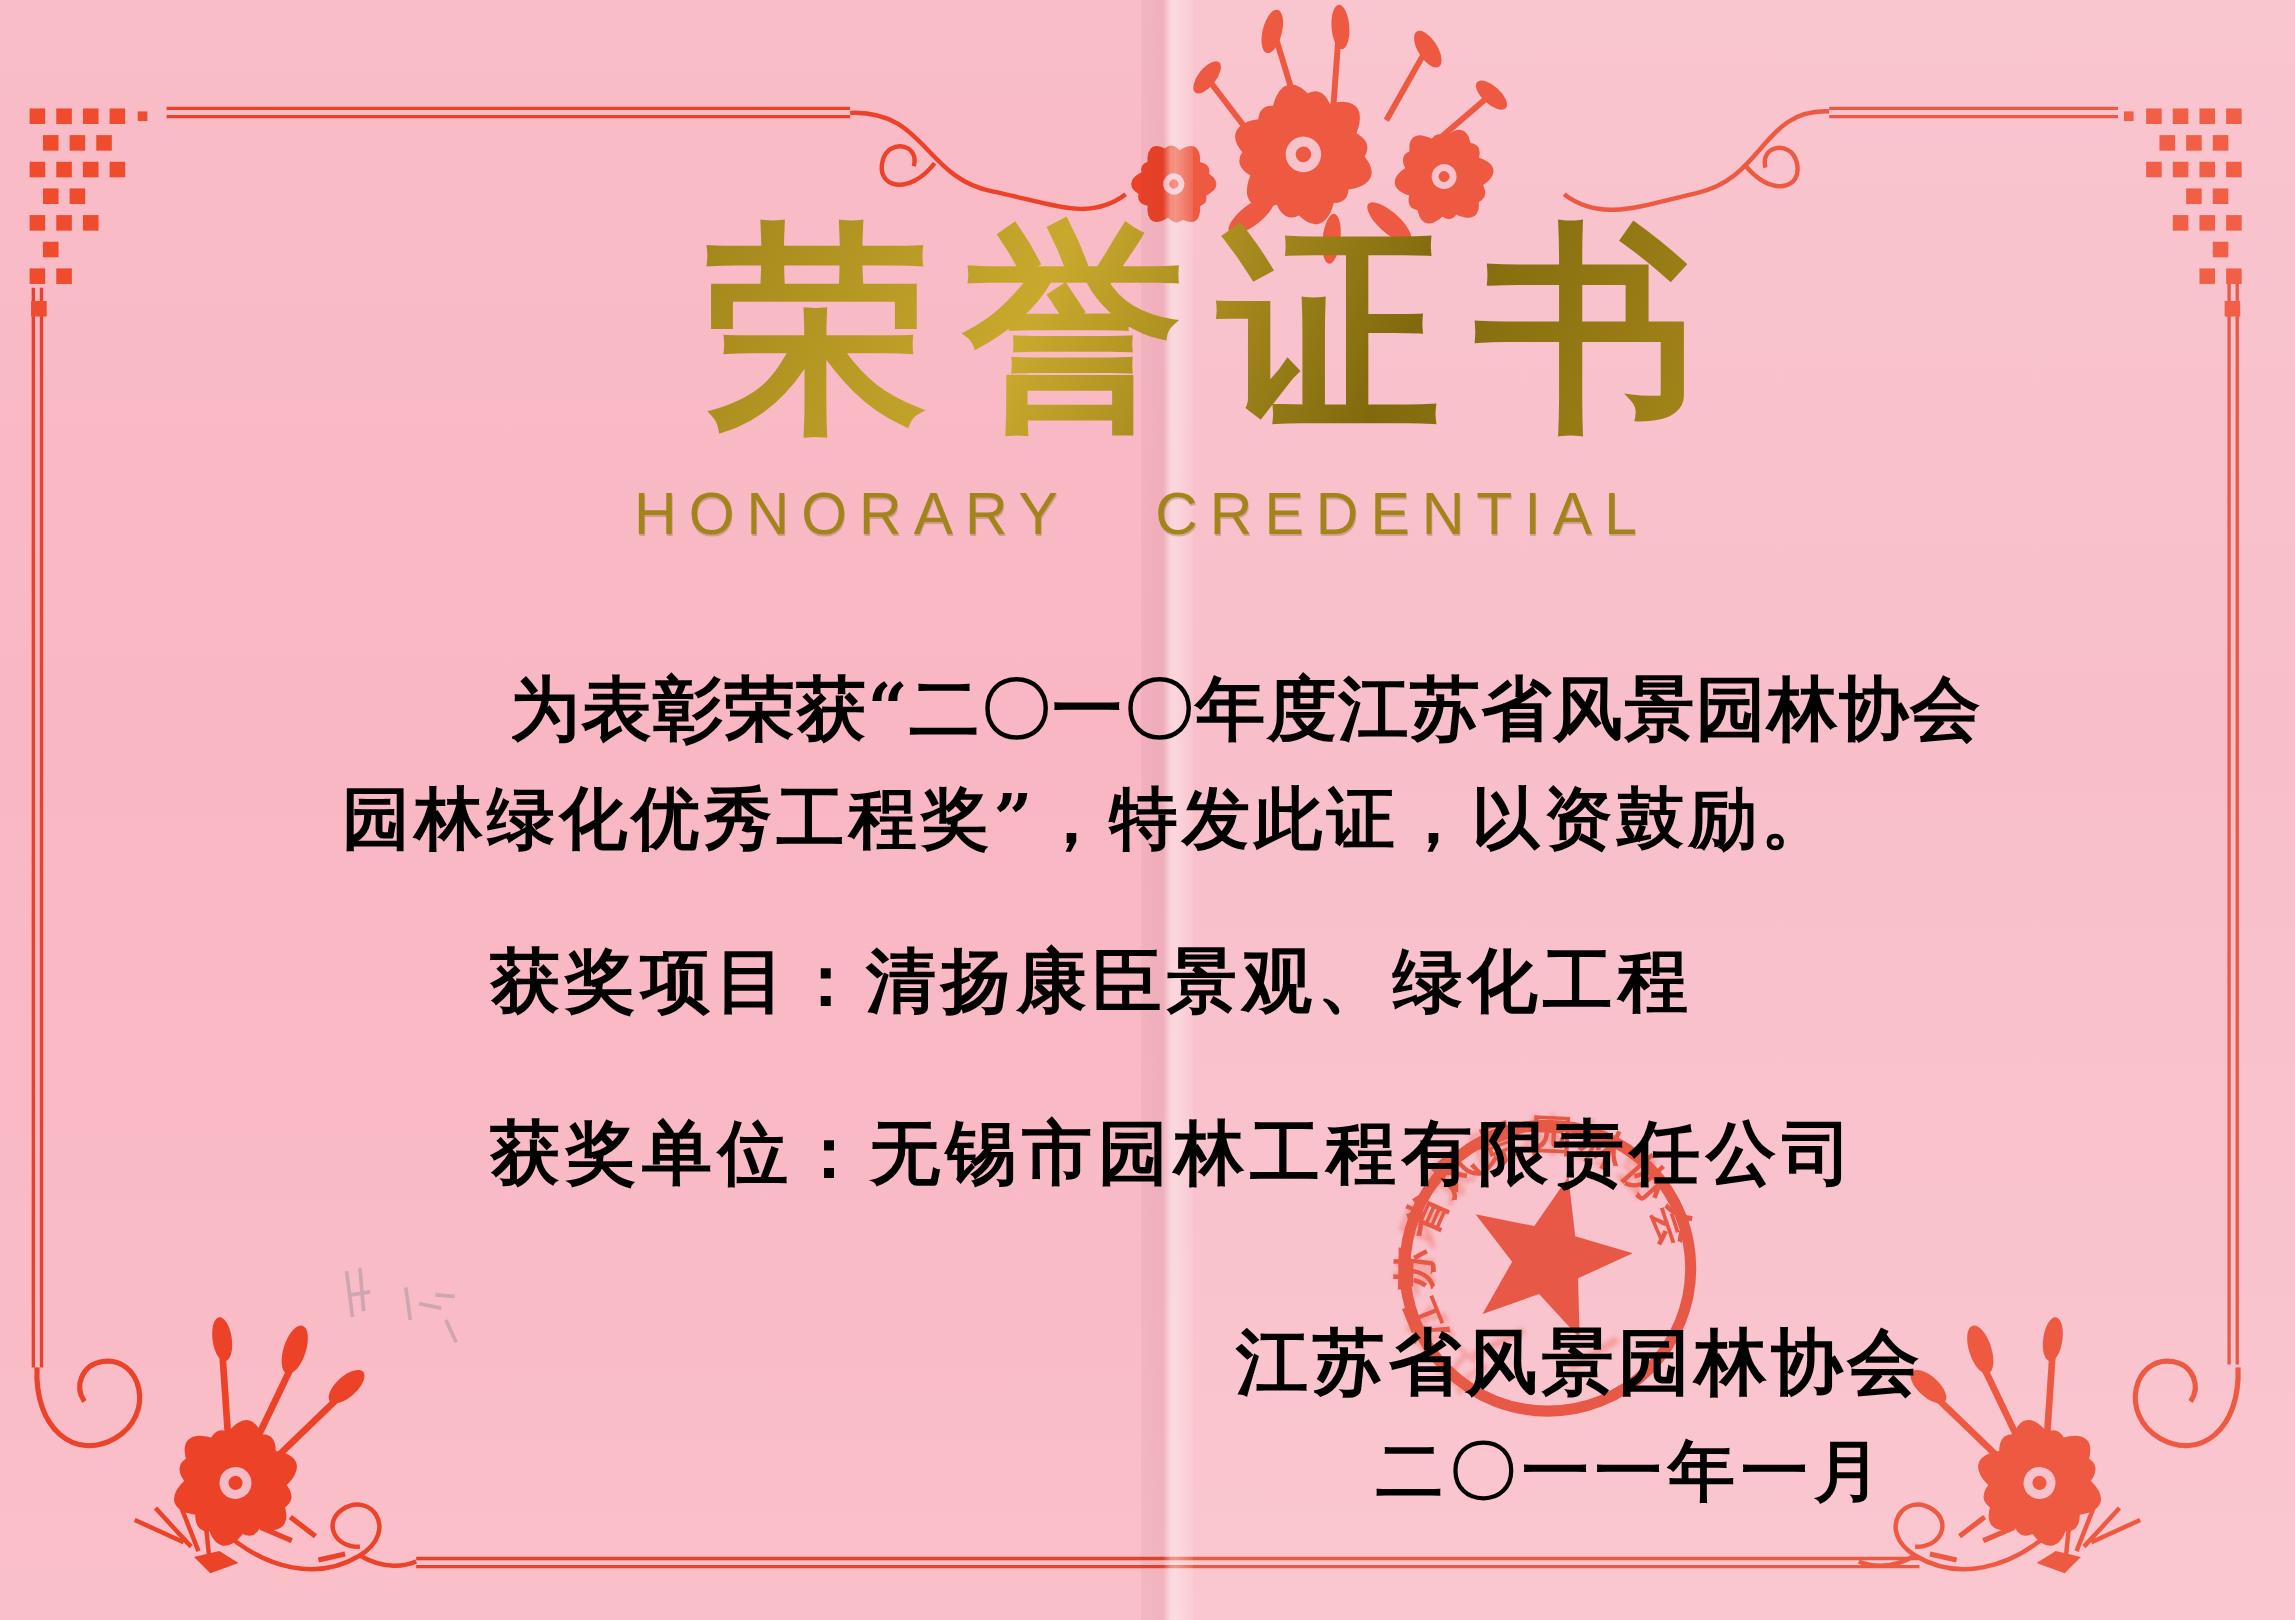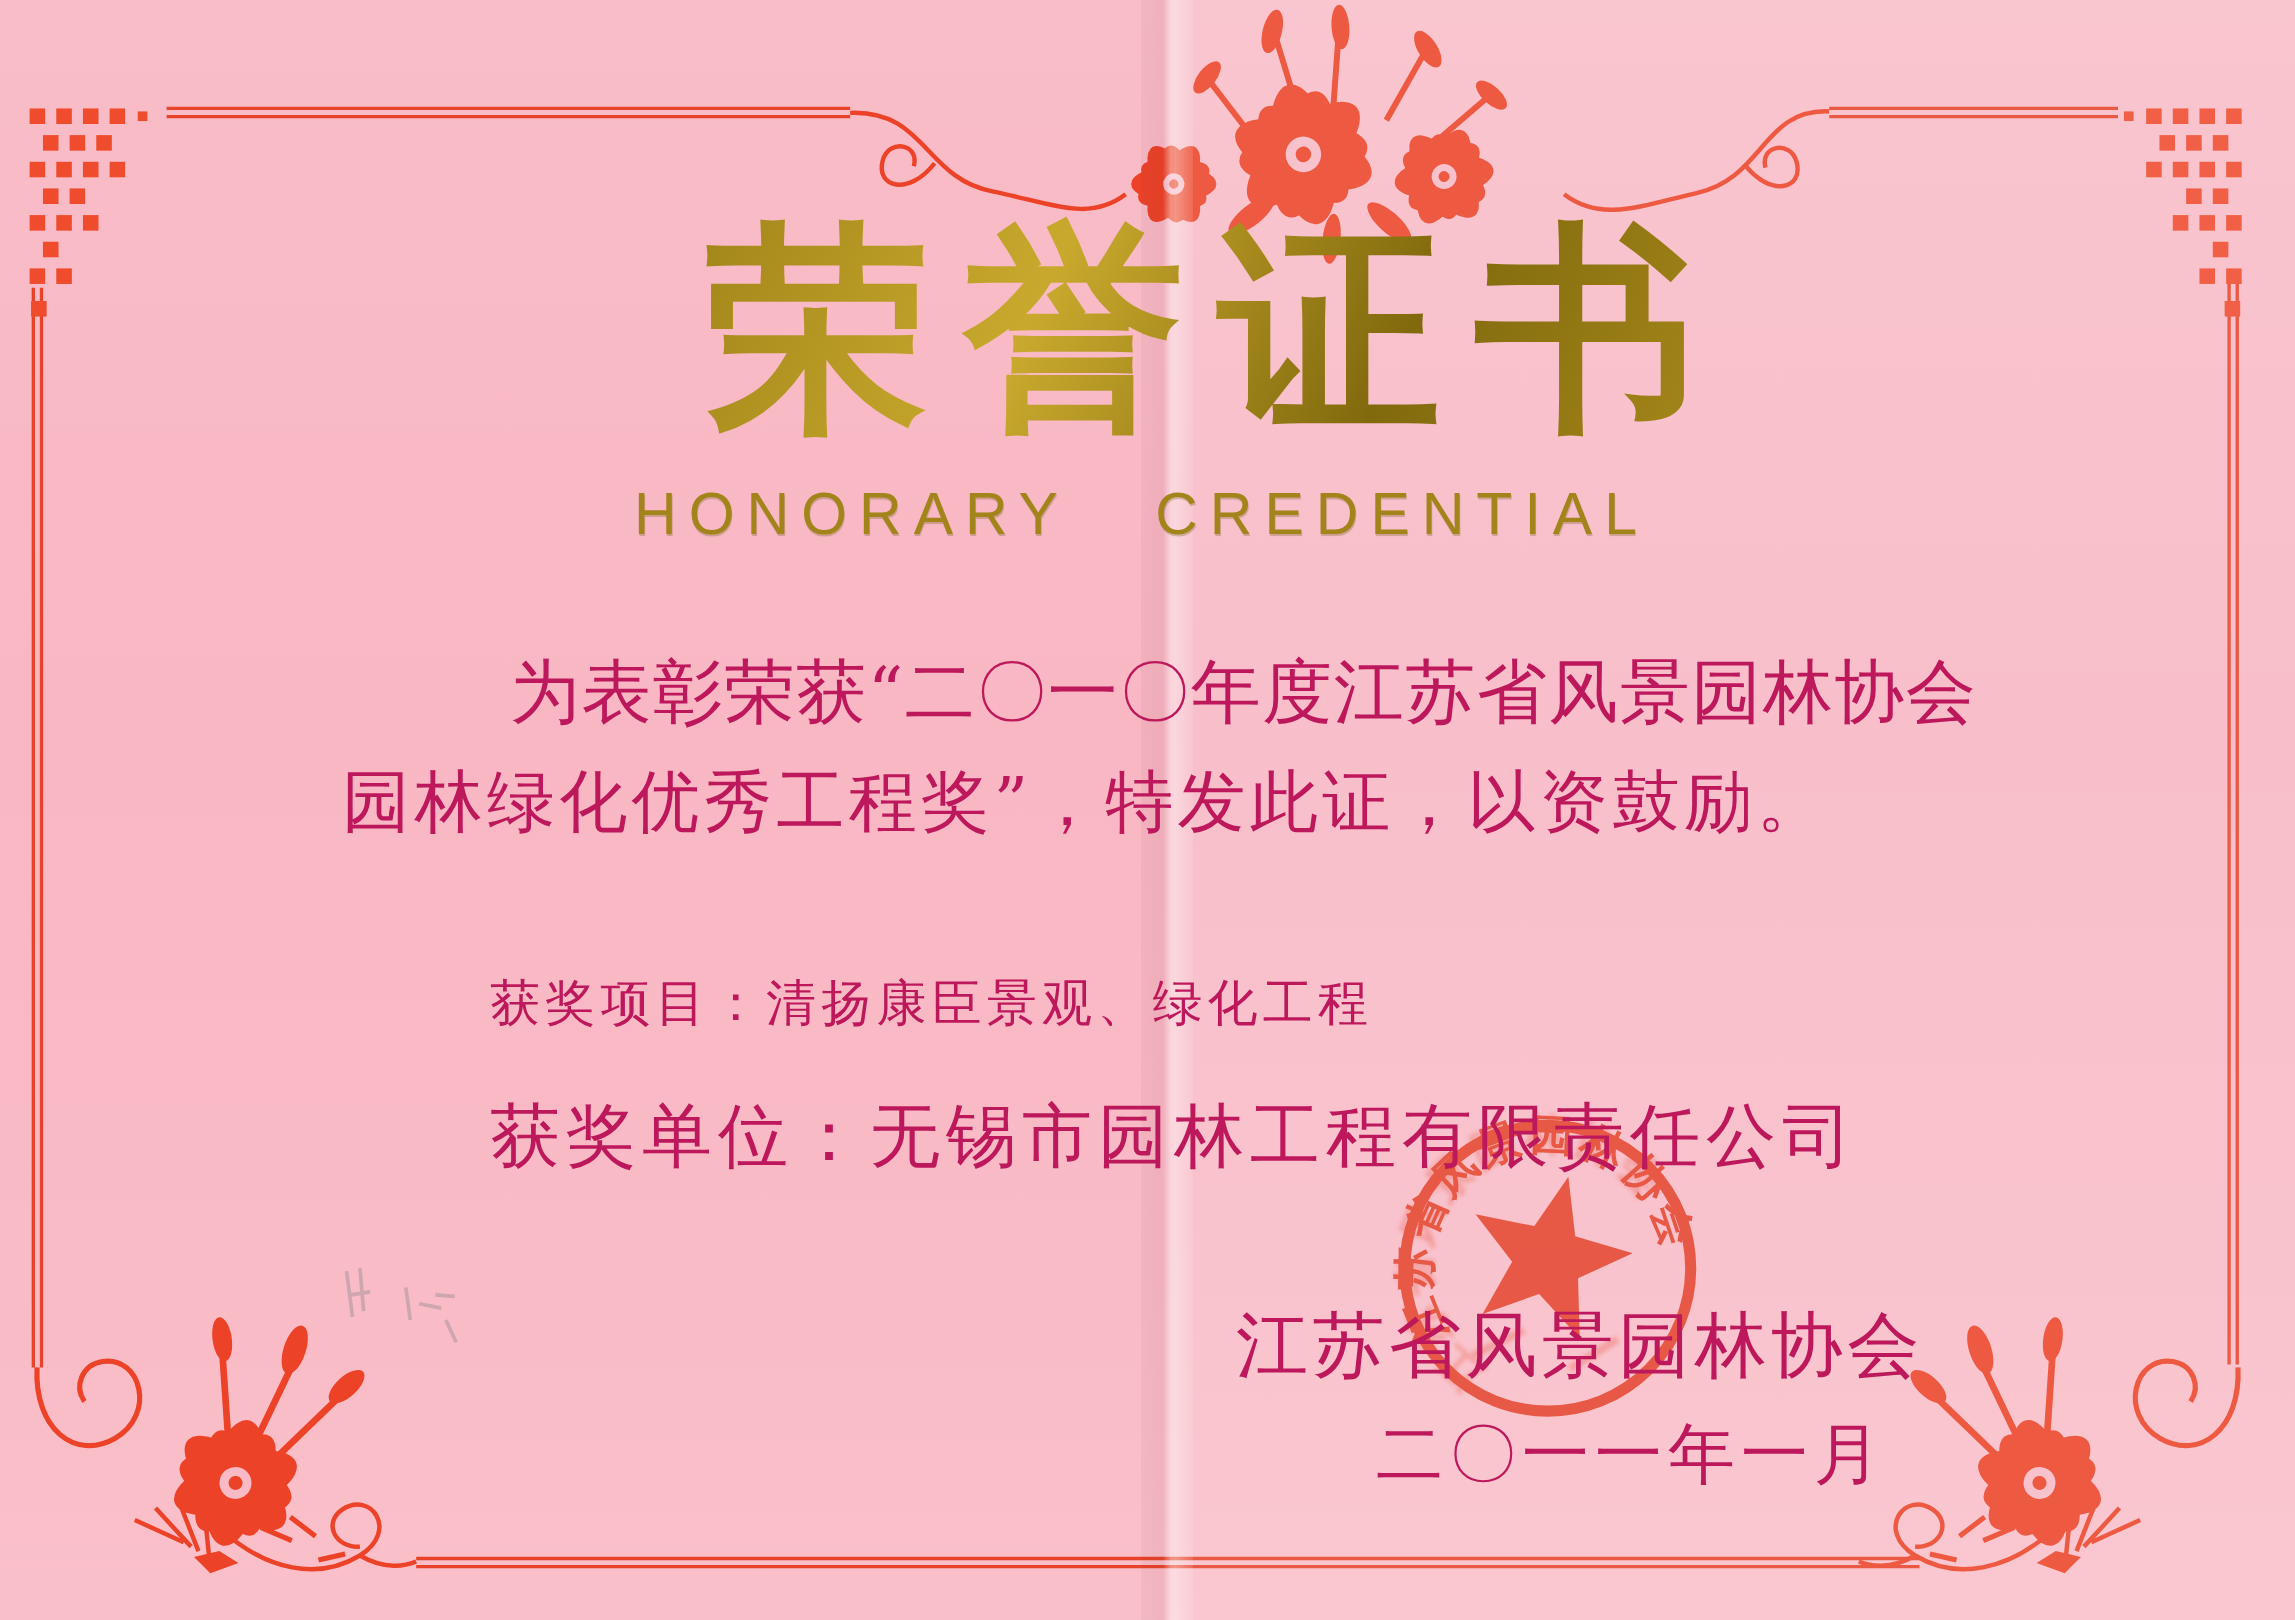--- a/index.html
+++ b/index.html
@@ -28,24 +28,24 @@
       text-shadow:none;
     }
   }
   .subtitle{
     position:absolute;left:0;top:480px;width:2295px;text-align:center;
     transform:translateX(-6px);
     font-family:"Liberation Sans","DejaVu Sans",sans-serif;
     font-size:59px;font-weight:400;letter-spacing:12px;word-spacing:58px;
     color:#a3841a;text-shadow:0.7px 1.5px 0.7px rgba(110,85,15,0.30);
   }
-  .bodyline{position:absolute;color:#be185d;font-weight:400;white-space:nowrap;}
+  .bodyline{position:absolute;color:#000000;font-weight:700;white-space:nowrap;margin-top:17px;}
   .l1{left:510px;top:646px;font-size:70px;letter-spacing:1.5px;}
   .l2{left:342px;top:757px;font-size:68px;letter-spacing:4.4px;}
-  .l3{left:490px;top:970px;font-size:50px;letter-spacing:5.2px;}
+  .l3{left:490px;top:918px;font-size:70px;letter-spacing:5.2px;}
   .l4{left:490px;top:1090px;font-size:70px;letter-spacing:6px;}
   .issuer{left:1236px;top:1298px;font-size:72px;letter-spacing:4.4px;}
   .date{left:1376px;top:1409px;font-size:67px;letter-spacing:6px;text-align:center;}
 </style>
 </head>
 <body>
 
 <svg class="layer" viewBox="0 0 3099 2188" xmlns="http://www.w3.org/2000/svg">
   <defs>
     <filter id="blur1" x="-20%" y="-20%" width="140%" height="140%">

